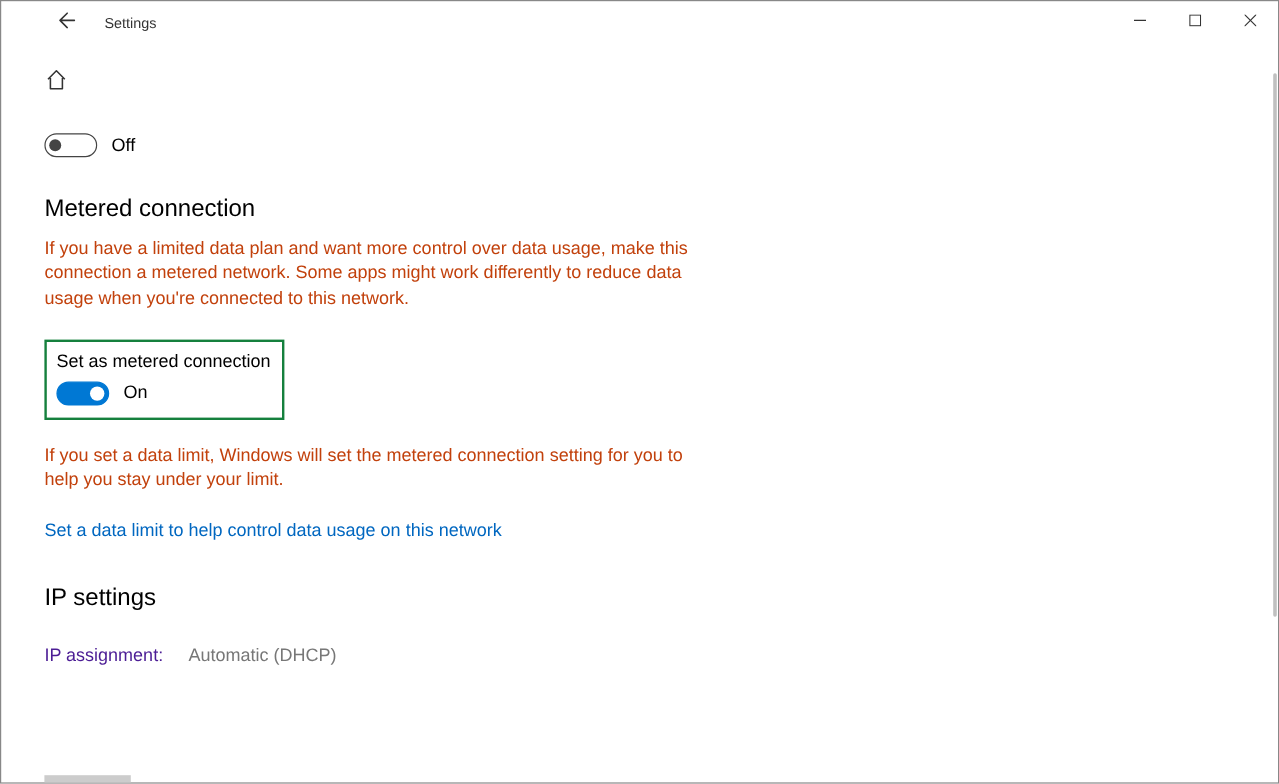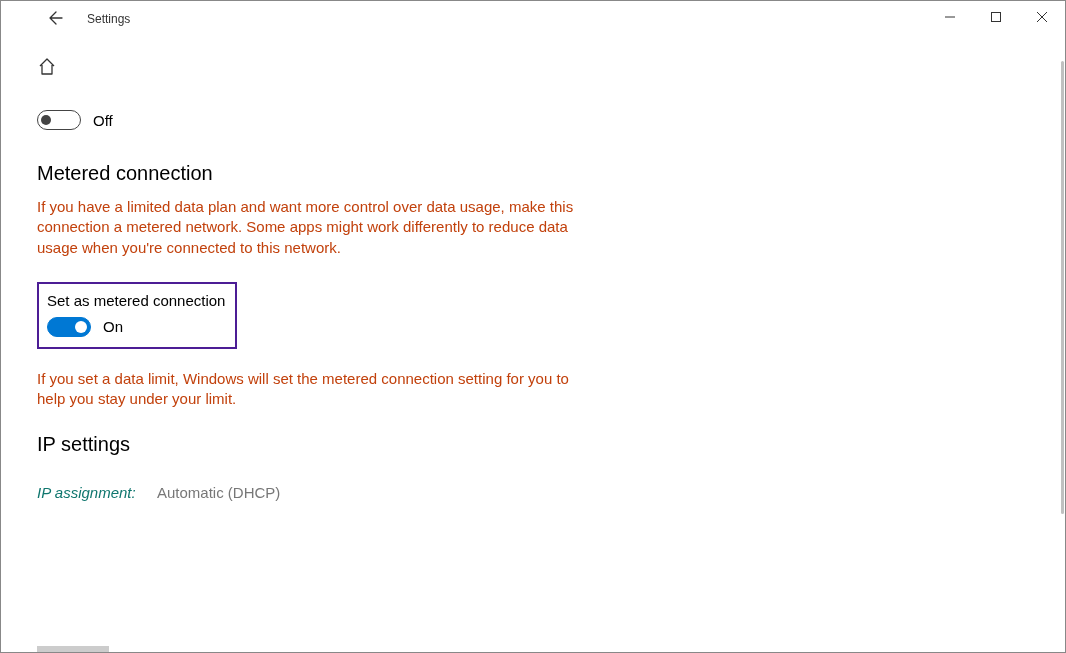--- a/index.html
+++ b/index.html
@@ -134,21 +134,21 @@
       line-height: 1.35;
       margin-bottom: 24px;
     }
     .section2-title {
       font-size: 20px;
       font-weight: 400;
       color: #000;
       margin-bottom: 12px;
     }
     .highlight-box {
-      border: 2px solid #4c1d95;
+      border: 2px solid #15803d;
       padding: 8px 10px 10px 8px;
       display: inline-block;
       margin-bottom: 20px;
     }
     .setting-label {
       font-size: 15px;
       color: #000;
       margin-bottom: 8px;
     }
     .link {
@@ -163,22 +163,21 @@
       color: #000;
       margin-bottom: 28px;
     }
     .ip-row {
       font-size: 15px;
       color: #000;
       display: flex;
     }
     .ip-key {
       width: 120px;
-      color: #0f766e;
-      font-style: italic;
+      color: #4c1d95;
     }
     .ip-val {
       color: #777;
     }
     .bottom-bar-hint {
       position: absolute;
       bottom: 0;
       left: 36px;
       width: 72px;
       height: 6px;
@@ -257,20 +256,21 @@
     <div class="toggle-row" style="margin-bottom:0;text-align:center;">
       <div class="toggle toggle-on">
         <div class="knob"></div>
       </div>
       <span class="toggle-label">On</span>
     </div>
   </div>
 
   <p class="body-text">If you set a data limit, Windows will set the metered connection setting for you to help you stay under your limit.</p>
 
+  <a class="link">Set a data limit to help control data usage on this network</a>
 
   <h2 class="ip-title">IP settings</h2>
   <div class="ip-row">
     <span class="ip-key">IP assignment:</span>
     <span class="ip-val">Automatic (DHCP)</span>
   </div>
 </div>
 
 <div class="bottom-bar-hint"></div>
 

